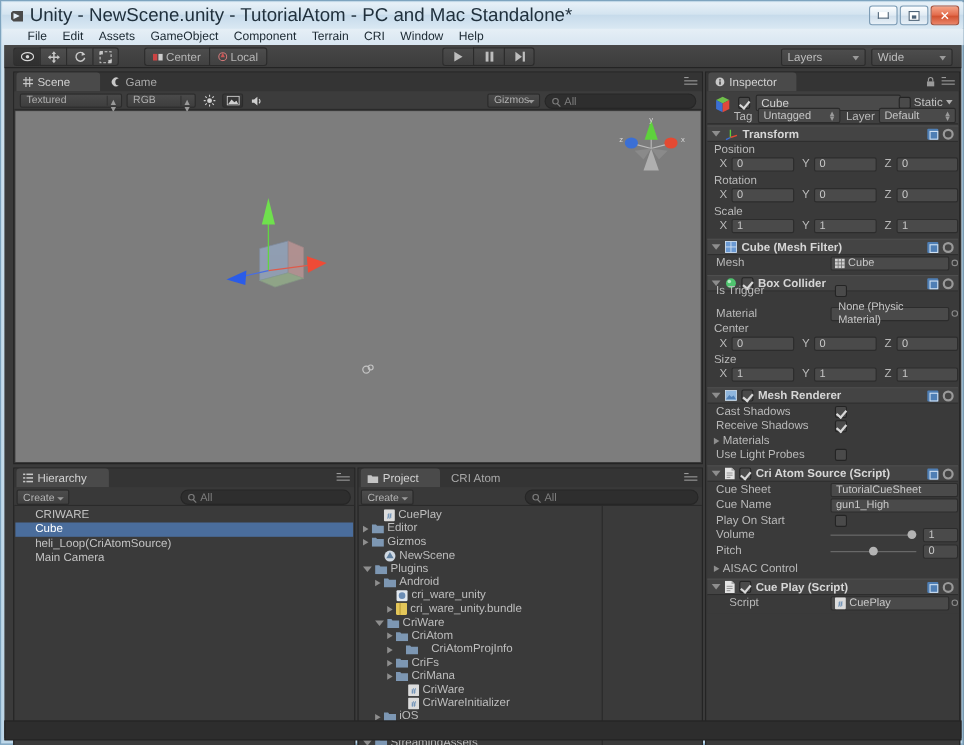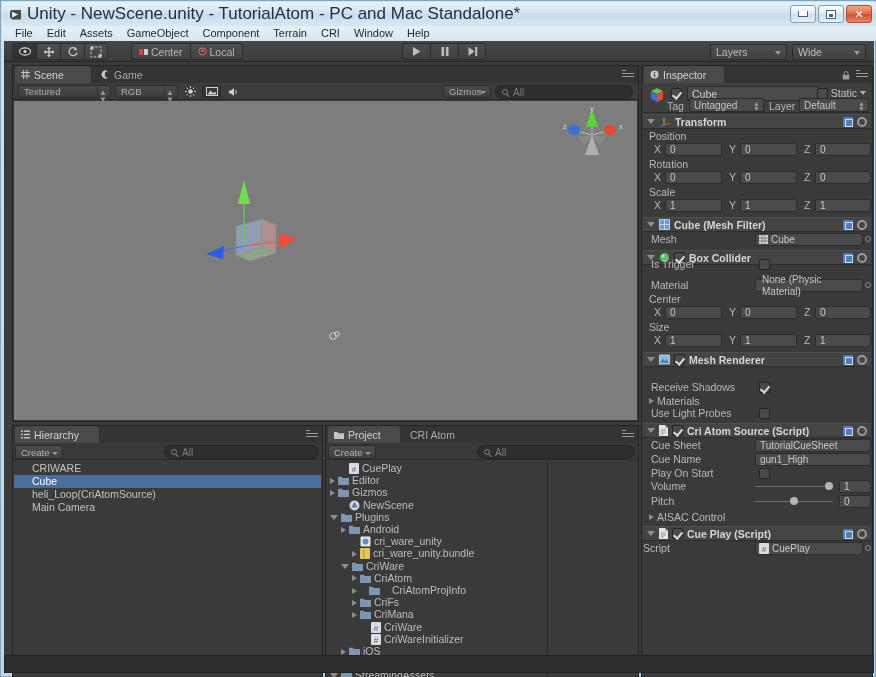--- a/index.html
+++ b/index.html
@@ -45,21 +45,21 @@
   .wbtn i { display:block; }
   .wmin i { width:10px; height:6px; border:1px solid #4d6377; border-top:none; background:#fff; }
   .wmax i { width:10px; height:9px; border:1px solid #4d6377; background:#fff; position:relative;}
   .wmax i::after{content:"";position:absolute;left:2px;top:3px;width:4px;height:3px;background:#4d6377;}
   .wclose i { color:#fff; font-size:11px; font-weight:bold; line-height:9px; font-family:"DejaVu Sans",sans-serif;}
 
   
   .menubar {
     position:absolute; left:1px; top:25px; width:874px; height:15px;
     background: linear-gradient(#e6eff6, #d8e6f1);
-    display:flex; align-items:center; padding-left:6px; gap:0px;
+    display:flex; align-items:center; padding-left:16px; gap:0px;
   }
   .menuitem { color:#1a2730; font-size:11px; padding:0 7px; line-height:15px; }
 
   
   .editor {
     position:absolute; left:3px; top:40px; width:870px; height:630px;
     background:#3b3b3b;
   }
 
   
@@ -820,20 +820,24 @@
                   <path d="M1 9 L4 5 L6 7 L8 5.5 L10 9 Z" fill="#4f7fb5"></path>
                 </svg>
               </span>
               <span class="chk ck"></span>
               <span class="comp-title">Mesh Renderer</span>
               <span class="comp-ctrl">
                 <span class="bookico"></span>
                 <span class="gearico"></span>
               </span>
             </div>
+            <div class="row" style="top: 16px;">
+              <span class="rlab" style="left:8px">Cast Shadows</span>
+              <span style="position:absolute;left:116px;top:1px"><span class="chk ck"></span></span>
+            </div>
             <div class="row" style="top: 29px;">
               <span class="rlab" style="left:8px">Receive Shadows</span>
               <span style="position:absolute;left:116px;top:1px"><span class="chk ck"></span></span>
             </div>
             <div class="row" style="top: 55px;">
               <span class="rlab" style="left:8px">Use Light Probes</span>
               <span style="position:absolute;left:116px;top:1px"><span class="chk"></span></span>
             </div>
             <div class="row" style="top: 42px;">
               <span class="foldrow" style="left:6px;top:1px">
@@ -909,21 +913,21 @@
                 </svg>
               </span>
               <span class="chk ck"></span>
               <span class="comp-title">Cue Play (Script)</span>
               <span class="comp-ctrl">
                 <span class="bookico"></span>
                 <span class="gearico"></span>
               </span>
             </div>
             <div class="row" style="top: 16px;">
-              <span class="rlab" style="left:0">Script</span>
+              <span class="rlab" style="left:20px">Script</span>
               <span class="objfield" style="left:112px;width:108px">
                 <span style="display:flex">
                   <svg width="10" height="11" viewBox="0 0 10 11">
                     <rect x="0" y="0" width="10" height="11" rx="1" fill="#dcdcdc"></rect>
                     <text x="5" y="8.5" font-size="8" fill="#3b6ea5" text-anchor="middle" font-family="Liberation Sans">#</text>
                   </svg>
                 </span>
                 <span>CuePlay</span>
               </span>
               <span class="dot-sel" style="left:222px;top:3px"></span>

